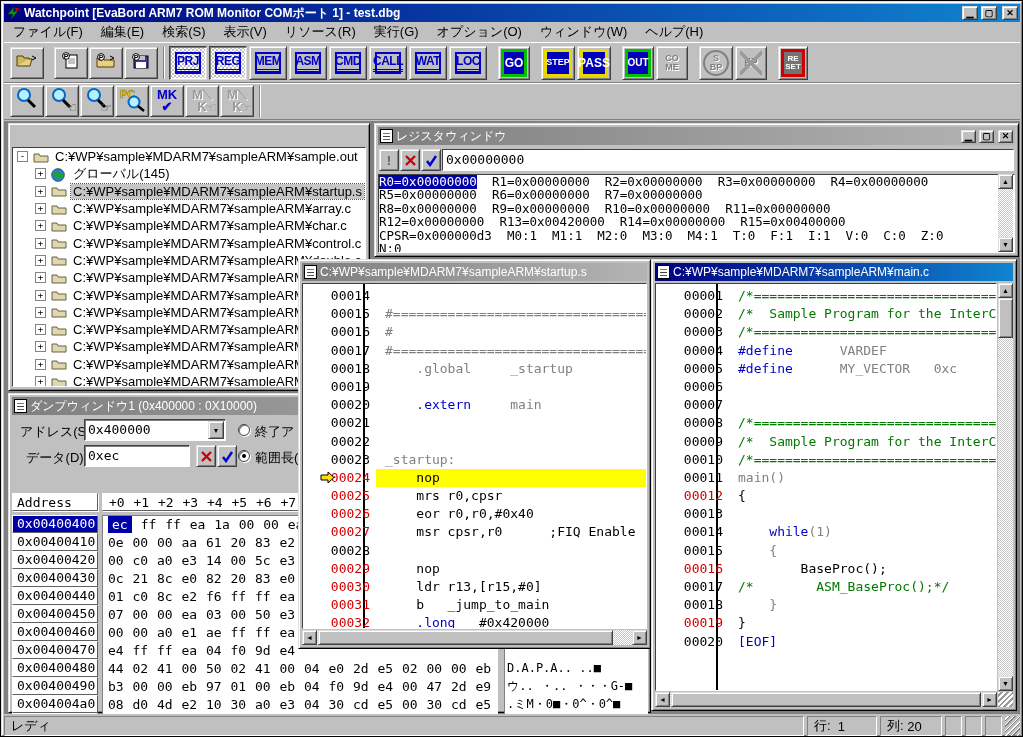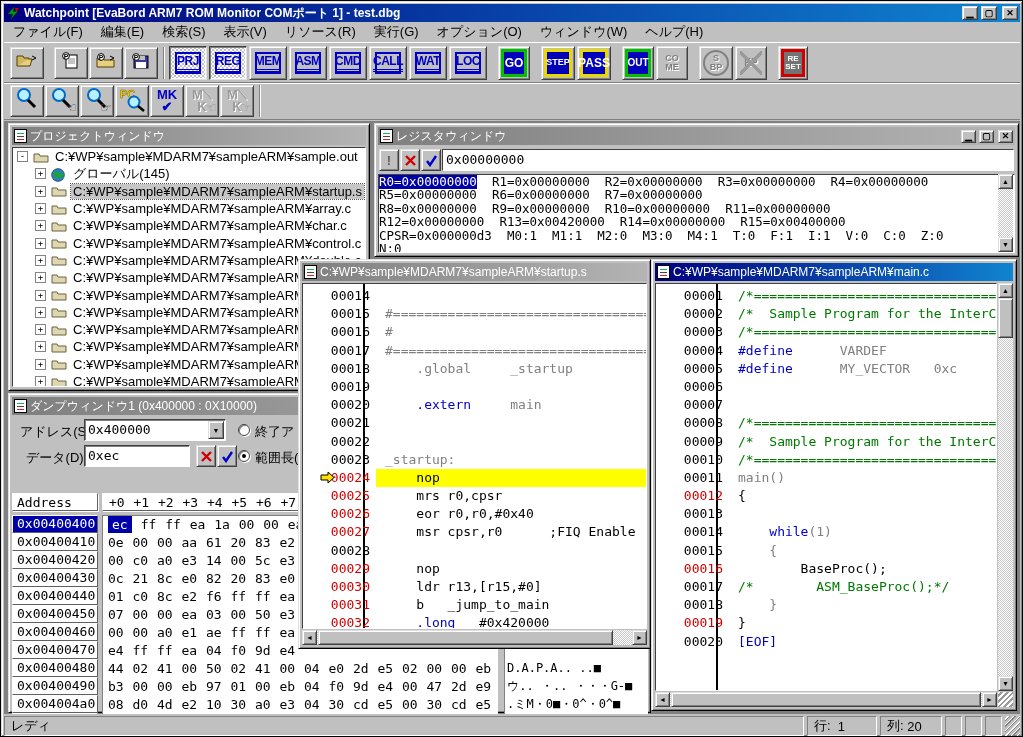--- a/index.html
+++ b/index.html
@@ -341,24 +341,20 @@
       <span class="s2btn raised">
         <span class="mk dis">M⟍<br>K</span>
         <span class="hand dis" style="position: absolute; right: 1px; bottom: 1px;">☞</span>
       </span>
       <span class="tb-sep"></span>
     </div>
 
   <div id="mdi">
 
     <div id="win-project" class="mdiwin">
-      <div class="wtitle inactive">
-        <span class="docicon"></span>
-        <span class="tx">プロジェクトウィンドウ</span>
-      </div>
       <div class="wbody">
         <div id="project-view">
             <div class="trow" style="padding-left: 4px;">
               <span class="texp">-</span>
               <span class="fold"><svg width="16" height="13">
                   <path d="M1,11 L1,3 L6,3 L7,5 L15,5 L15,11 Z" fill="#ded7b0" stroke="#6a6140"></path>
                 </svg></span>
               <span class="tlabel">C:¥WP¥sample¥MDARM7¥sampleARM¥sample.out</span>
             </div>
             <div class="trow" style="padding-left: 22px;">

